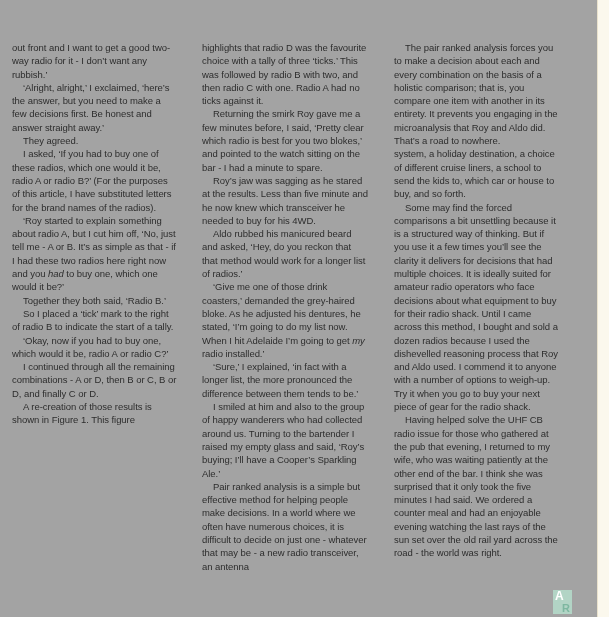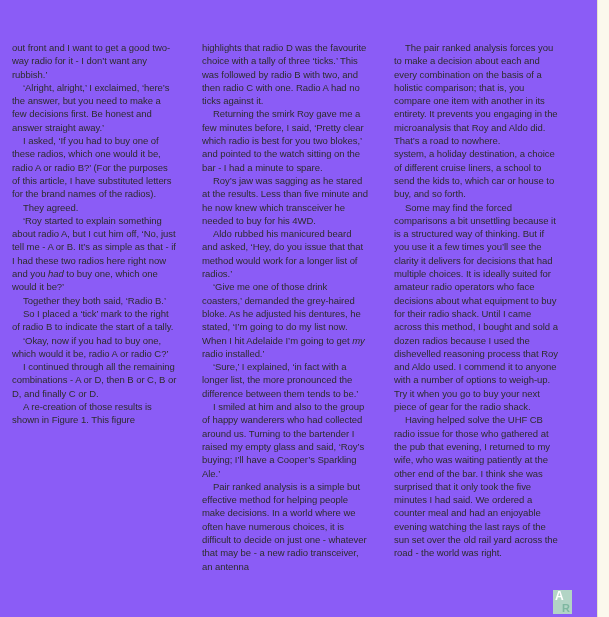--- a/index.html
+++ b/index.html
@@ -5,21 +5,21 @@
   * { margin: 0; padding: 0; box-sizing: border-box; }
   html, body {
     width: 609px; height: 617px;
     background: #ffffff;
     font-family: "Liberation Sans", "DejaVu Sans", sans-serif;
     overflow: hidden;
   }
   .page {
     position: relative;
     width: 609px; height: 617px;
-    background: #8b5cf6;
+    background: #a3a3a3;
   }
   .edge-strip {
     position: absolute;
     top: 0; right: 0;
     width: 12px; height: 617px;
     background: #fbf8ed;
     border-left: 1px solid #e9e2cd;
   }
   .column {
     position: absolute;
@@ -60,34 +60,34 @@
   }
 </style>
 </head>
 <body>
 
 <div class="page">
 
   <div class="column col-1">
       <p class="para"><span>out front and I want to get a good two-way radio for it - I don’t want any rubbish.’</span></p>
       <p class="para indent"><span>‘Alright, alright,’ I exclaimed, ‘here’s the answer, but you need to make a few decisions first. Be honest and answer straight away.’</span></p>
+      <p class="para indent"><span>They agreed.</span></p>
       <p class="para indent"><span>I asked, ‘If you had to buy one of these radios, which one would it be, radio A or radio B?’ (For the purposes of this article, I have substituted letters for the brand names of the radios).</span></p>
-      <p class="para indent"><span>They agreed.</span></p>
       <p class="para indent"><span>‘Roy started to explain something about radio A, but I cut him off, ‘No, just tell me - A or B. It’s as simple as that - if I had these two radios here right now and you </span><em>had</em><span> to buy one, which one would it be?’</span></p>
       <p class="para indent"><span>Together they both said, ‘Radio B.’</span></p>
       <p class="para indent"><span>So I placed a ‘tick’ mark to the right of radio B to indicate the start of a tally.</span></p>
       <p class="para indent"><span>‘Okay, now if you had to buy one, which would it be, radio A or radio C?’</span></p>
       <p class="para indent"><span>I continued through all the remaining combinations - A or D, then B or C, B or D, and finally C or D.</span></p>
       <p class="para indent"><span>A re-creation of those results is shown in Figure 1. This figure</span></p>
     </div>
   <div class="column col-2">
       <p class="para"><span>highlights that radio D was the favourite choice with a tally of three ‘ticks.’ This was followed by radio B with two, and then radio C with one. Radio A had no ticks against it.</span></p>
       <p class="para indent"><span>Returning the smirk Roy gave me a few minutes before, I said, ‘Pretty clear which radio is best for you two blokes,’ and pointed to the watch sitting on the bar - I had a minute to spare.</span></p>
       <p class="para indent"><span>Roy’s jaw was sagging as he stared at the results. Less than five minute and he now knew which transceiver he needed to buy for his 4WD.</span></p>
-      <p class="para indent"><span>Aldo rubbed his manicured beard and asked, ‘Hey, do you issue that that method would work for a longer list of radios.’</span></p>
+      <p class="para indent"><span>Aldo rubbed his manicured beard and asked, ‘Hey, do you reckon that that method would work for a longer list of radios.’</span></p>
       <p class="para indent"><span>‘Give me one of those drink coasters,’ demanded the grey-haired bloke. As he adjusted his dentures, he stated, ‘I’m going to do my list now. When I hit Adelaide I’m going to get </span><em>my</em><span> radio installed.’</span></p>
       <p class="para indent"><span>‘Sure,’ I explained, ‘in fact with a longer list, the more pronounced the difference between them tends to be.’</span></p>
       <p class="para indent"><span>I smiled at him and also to the group of happy wanderers who had collected around us. Turning to the bartender I raised my empty glass and said, ‘Roy’s buying; I’ll have a Cooper’s Sparkling Ale.’</span></p>
       <p class="para indent"><span>Pair ranked analysis is a simple but effective method for helping people make decisions. In a world where we often have numerous choices, it is difficult to decide on just one - whatever that may be - a new radio transceiver, an antenna</span></p>
     </div>
   <div class="column col-3">
       <p class="para indent"><span>The pair ranked analysis forces you to make a decision about each and every combination on the basis of a holistic comparison; that is, you compare one item with another in its entirety. It prevents you engaging in the microanalysis that Roy and Aldo did. That’s a road to nowhere.</span></p>
       <p class="para"><span>system, a holiday destination, a choice of different cruise liners, a school to send the kids to, which car or house to buy, and so forth.</span></p>
       <p class="para indent"><span>Some may find the forced comparisons a bit unsettling because it is a structured way of thinking. But if you use it a few times you’ll see the clarity it delivers for decisions that had multiple choices. It is ideally suited for amateur radio operators who face decisions about what equipment to buy for their radio shack. Until I came across this method, I bought and sold a dozen radios because I used the dishevelled reasoning process that Roy and Aldo used. I commend it to anyone with a number of options to weigh-up. Try it when you go to buy your next piece of gear for the radio shack.</span></p>
       <p class="para indent"><span>Having helped solve the UHF CB radio issue for those who gathered at the pub that evening, I returned to my wife, who was waiting patiently at the other end of the bar. I think she was surprised that it only took the five minutes I had said. We ordered a counter meal and had an enjoyable evening watching the last rays of the sun set over the old rail yard across the road - the world was right.</span></p>

